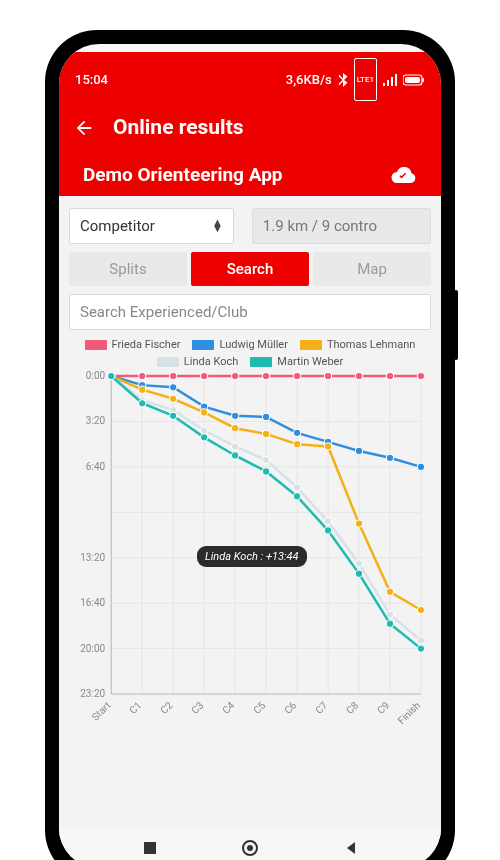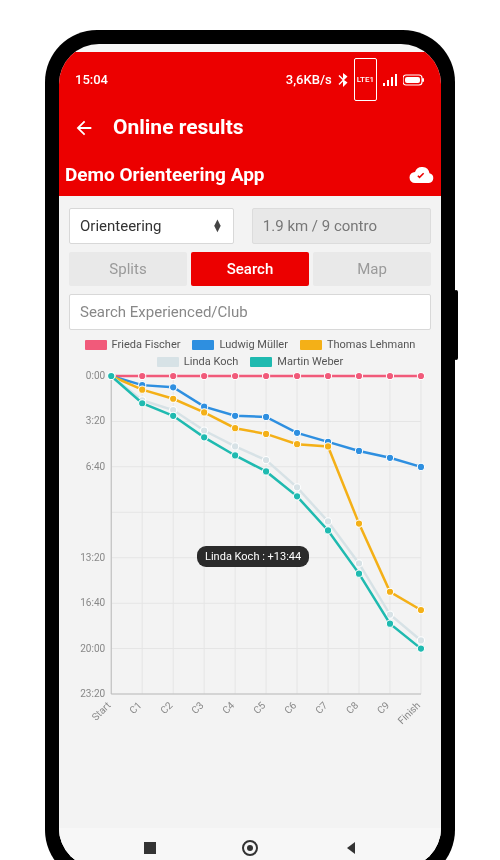--- a/index.html
+++ b/index.html
@@ -47,21 +47,21 @@
     padding: 10px 14px 14px;
     display: flex;
     align-items: flex-end;
     gap: 18px;
   }
   .app-bar svg { flex: 0 0 auto; }
   .app-title { font-size: 21px; font-weight: 700; }
   .sub-bar {
     background: #ec0000;
     color: #fff;
-    padding: 10px 6px;
+    padding: 10px 24px;
     display: flex;
     align-items: center;
     justify-content: space-between;
   }
   .sub-title { font-size: 19px; font-weight: 700; }
   .sub-bar svg { flex:0 0 auto; }
   .content {
     flex: 1;
     background: #f3f3f3;
     padding: 12px 10px;
@@ -177,21 +177,21 @@
       <span class="sub-title">Demo Orienteering App</span>
       <svg width="26" height="20" viewBox="0 0 26 20">
           <path d="M20.5 8.2A7.5 7.5 0 0 0 6 7 5.5 5.5 0 0 0 6 18h14a5 5 0 0 0 .5-9.8z" fill="#fff"></path>
           <path d="M10.5 13.5l-2.2-2.2 1.1-1.1 1.1 1.1 3.6-3.6 1.1 1.1z" fill="#ec0000"></path>
         </svg>
     </div>
 
     <div class="content">
       <div class="row">
         <div class="select-box">
-          <span>Orienteering</span>
+          <span>Competitor</span>
           <span class="updown">▲<br>▼</span>
         </div>
         <div class="info-box">1.9 km / 9 contro</div>
       </div>
 
       <div class="tabs">
         <div class="tab">Splits</div>
         <div class="tab active">Search</div>
         <div class="tab">Map</div>
       </div>
@@ -316,21 +316,21 @@
             <circle cx="103.6" cy="45.8011144449207" r="3.6" fill="#1fbab0" stroke="#fff" stroke-width="1"></circle>
             <circle cx="134.39999999999998" cy="67.33733390484355" r="3.6" fill="#1fbab0" stroke="#fff" stroke-width="1"></circle>
             <circle cx="165.2" cy="85.46592370338621" r="3.6" fill="#1fbab0" stroke="#fff" stroke-width="1"></circle>
             <circle cx="196" cy="101.41363051864553" r="3.6" fill="#1fbab0" stroke="#fff" stroke-width="1"></circle>
             <circle cx="226.79999999999998" cy="126.35747963994856" r="3.6" fill="#1fbab0" stroke="#fff" stroke-width="1"></circle>
             <circle cx="257.6" cy="160.43377625375055" r="3.6" fill="#1fbab0" stroke="#fff" stroke-width="1"></circle>
             <circle cx="288.4" cy="203.64252036005146" r="3.6" fill="#1fbab0" stroke="#fff" stroke-width="1"></circle>
             <circle cx="319.2" cy="253.66652378911277" r="3.6" fill="#1fbab0" stroke="#fff" stroke-width="1"></circle>
             <circle cx="350" cy="278.6103729104158" r="3.6" fill="#1fbab0" stroke="#fff" stroke-width="1"></circle>
           </svg>
-        <div class="tooltip" style="left:128px; top:176px;">Linda Koch : +13:44</div>
+        <div class="tooltip" style="left:128px; top:176px;font-style:italic;">Linda Koch : +13:44</div>
       </div>
     </div>
 
     <div class="nav-bar">
       <div class="nbtn">
           <svg width="16" height="16">
             <rect x="2" y="2" width="12" height="12" fill="#333"></rect>
           </svg>
         </div>
       <div class="nbtn">

